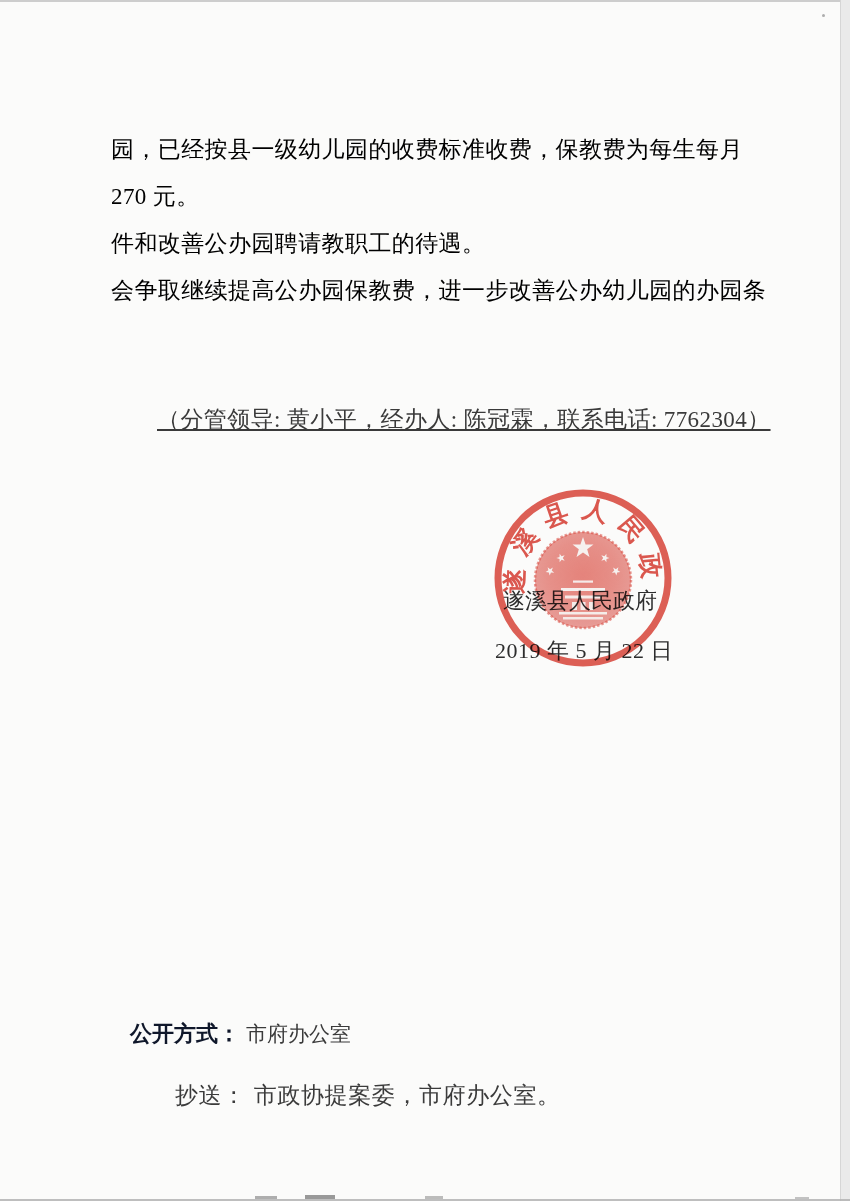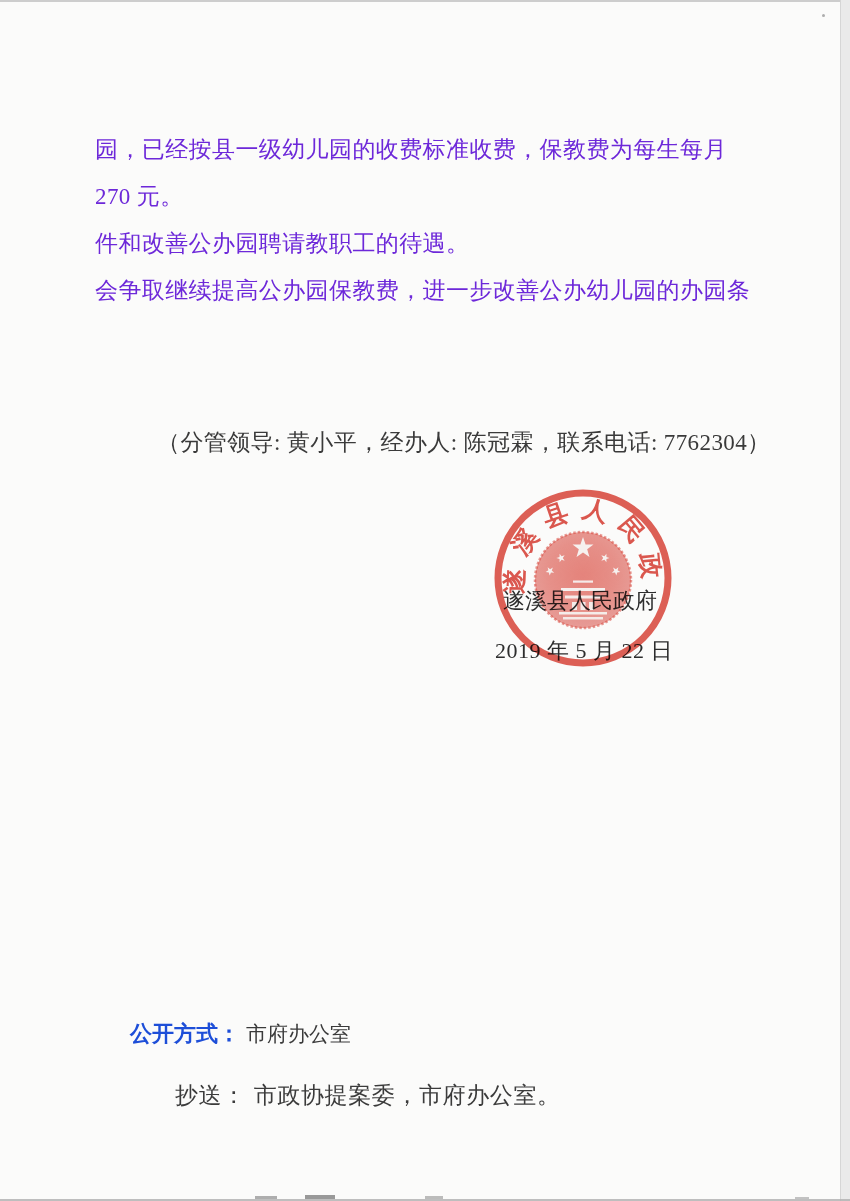--- a/index.html
+++ b/index.html
@@ -31,31 +31,31 @@
   .edge-dash { position: absolute; background: #6f6f6f; }
   .dash-1 { left: 255px; top: 1196px; width: 22px; height: 3px; opacity: .55; }
   .dash-2 { left: 305px; top: 1195px; width: 30px; height: 4px; opacity: .7; }
   .dash-3 { left: 425px; top: 1196px; width: 18px; height: 3px; opacity: .45; }
   .dash-4 { left: 795px; top: 1197px; width: 14px; height: 2px; opacity: .4; }
   .speck { position: absolute; left: 822px; top: 14px; width: 3px; height: 3px;
            background: #9a9a9a; border-radius: 50%; opacity: .8; }
 
   
   .doc-body {
-    position: absolute; left: 95px; top: 126px; width: 660px;
+    position: absolute; left: 111px; top: 126px; width: 660px;
     font-size: 23px; line-height: 47px; letter-spacing: 0.4px;
-    color: #6d28d9;
+    color: #000000;
   }
   .doc-body p { margin: 0; white-space: nowrap; }
   .doc-body p.indent { padding-left: 46px; }
 
   .contact-note {
-    position: absolute; left: 157px; top: 430px; margin: 0;
+    position: absolute; left: 157px; top: 407px; margin: 0;
     font-size: 23px; line-height: 26px; letter-spacing: 0.4px;
-    color: #3a3a3a; white-space: nowrap;
+    color: #3a3a3a; white-space: nowrap; text-decoration: underline;
   }
 
   
   .issuer-name {
     position: absolute; left: 503px; top: 588px; margin: 0;
     font-size: 22px; line-height: 26px; color: #2d2d2d; white-space: nowrap;
   }
   .issue-date {
     position: absolute; left: 491px; top: 634px; margin: 4px;
     font-size: 22px; line-height: 26px; color: #2d2d2d;
@@ -69,21 +69,21 @@
     filter: blur(0.3px);
   }
 
   
   .disclosure-line {
     position: absolute; left: 130px; top: 1021px; margin: 0;
     font-size: 21px; line-height: 26px; color: #3a3a3a; white-space: nowrap;
   }
   .disclosure-line .label {
     font-family: "Liberation Sans", "DejaVu Sans", sans-serif;
-    font-weight: bold; font-size: 22px; color: #1d4ed8;
+    font-weight: bold; font-size: 22px; color: #0f172a;
     margin-right: 6px;
   }
   .cc-line {
     position: absolute; left: 159px; top: 1068px; margin: 16px;
     font-size: 23px; line-height: 24px; color: #3b3b3b;
     letter-spacing: 0.6px; white-space: nowrap;
   }
   .cc-line .label { margin-right: 8px; }
 </style>
 </head>

